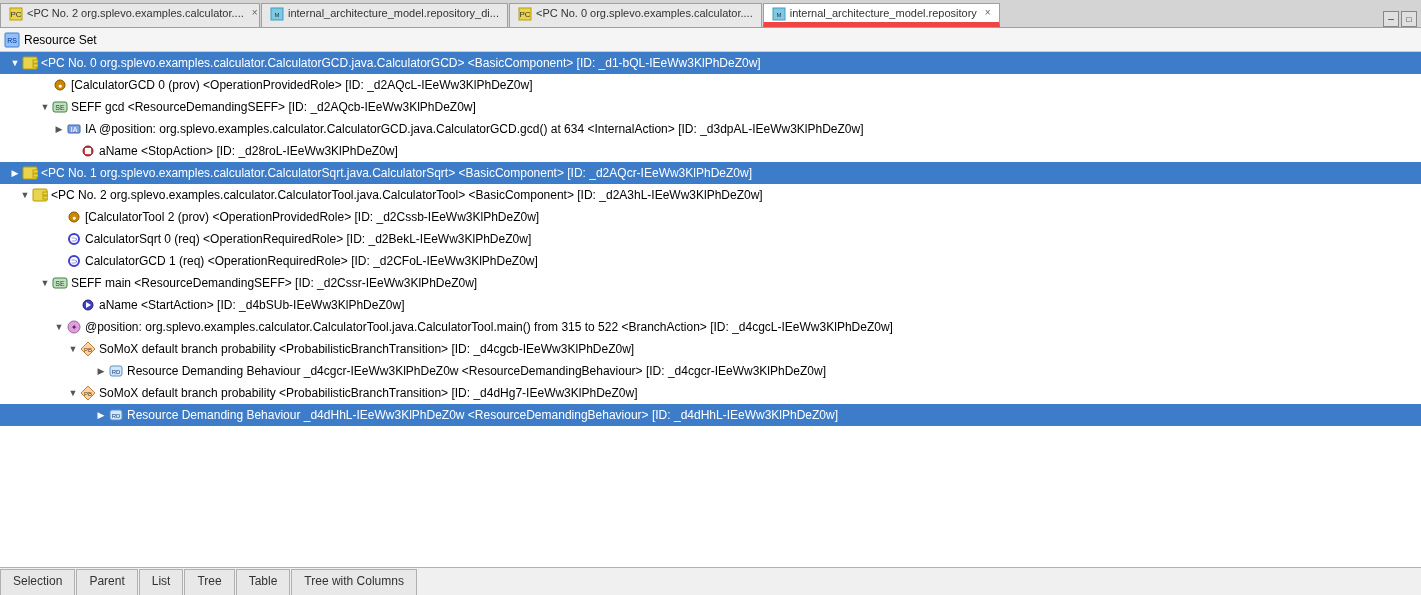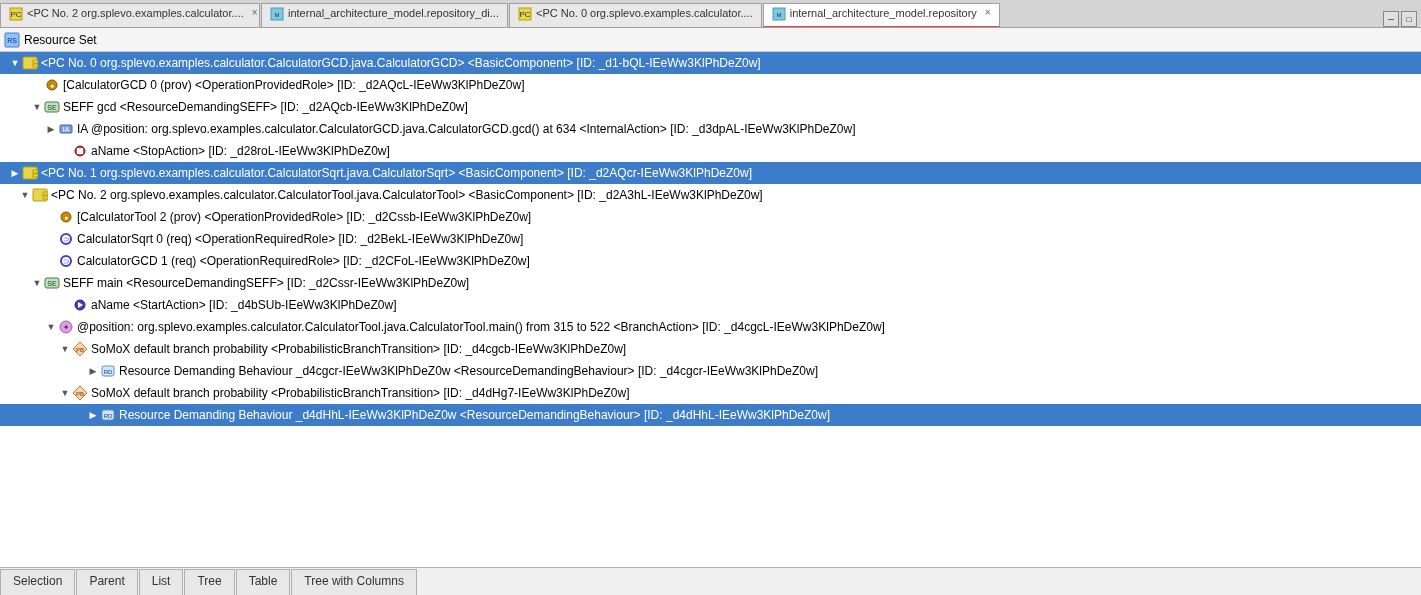--- a/index.html
+++ b/index.html
@@ -33,21 +33,21 @@
       color: #333;
       white-space: nowrap;
       max-width: 260px;
       overflow: hidden;
       text-overflow: ellipsis;
       gap: 4px;
       margin-right: 1px;
     }
     .tab.active {
       background: #ffffff;
-      border-bottom: 1px solid #ef4444;
+      border-bottom: 5px solid #ef4444;
       z-index: 1;
     }
     .tab-icon {
       width: 14px;
       height: 14px;
       display: inline-block;
       flex-shrink: 0;
     }
     .tab-close {
       margin-left: 4px;
@@ -91,21 +91,21 @@
       background: #ffffff;
       overflow-y: auto;
       overflow-x: auto;
       height: calc(595px - 28px - 24px - 28px);
     }
 
     .tree-row {
       display: flex;
       align-items: center;
       height: 22px;
-      padding-left: 0;
+      padding-left: 8px;
       white-space: nowrap;
       cursor: pointer;
       user-select: none;
     }
     .tree-row.selected {
       background: #3d7cc9;
       color: #ffffff;
     }
     .tree-row.selected .tree-text {
       color: #ffffff;

